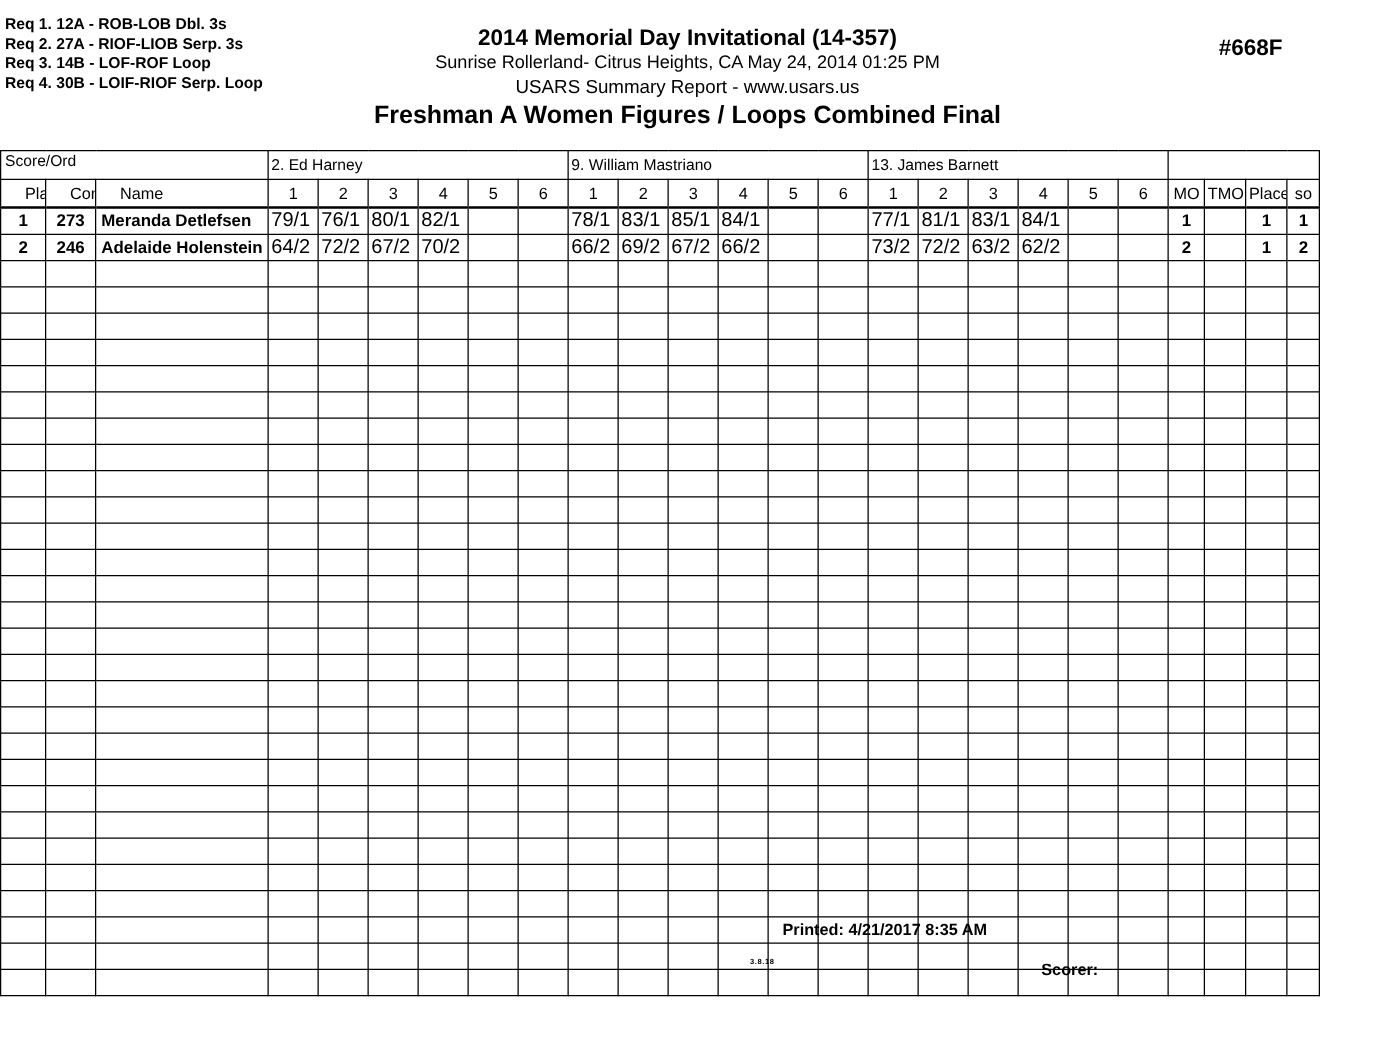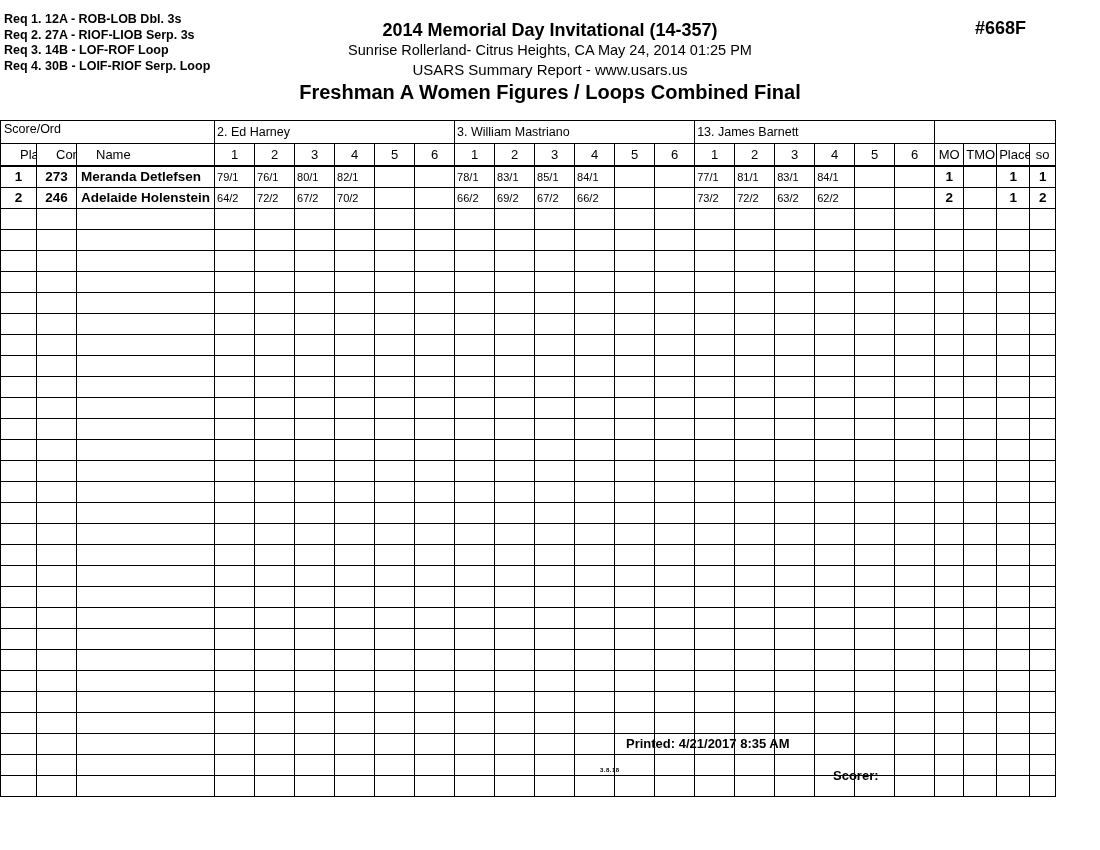--- a/index.html
+++ b/index.html
@@ -60,21 +60,21 @@
     font-size: 15px;
     font-weight: normal;
     line-height: 20px;
     white-space: nowrap;
   }
 
   
   #event-code {
     position: absolute;
     right: 74px;
-    top: 18px;
+    top: 28px;
     font-size: 18px;
     font-weight: bold;
     white-space: nowrap;
     text-align: center;
   }
 
   
   #score-ord-caption {
     position: absolute;
     left: 4px;
@@ -134,21 +134,21 @@
   tr.head-row td.left-align { text-align: left; padding-left: 19px; }
 
   
   tr.data-row td { font-size: 13.5px; font-weight: bold; }
   tr.data-row td.place,
   tr.data-row td.cont { text-align: center; }
   tr.data-row td.name { text-align: left; padding-left: 4px; }
   tr.data-row td.score {
     text-align: left;
     font-weight: normal;
-    font-size: 11px;
+    font-size: 16px;
     padding-left: 2px;
   }
   tr.data-row td.tally { text-align: center; }
 
   tr.empty-row td { height: 20px; }
   td.thick-right { border-right: 4px solid #000; }
 
   
   tr.head-row td { border-bottom: 2px solid #000; }
   #version-stamp {
@@ -224,21 +224,21 @@
       <col style="width:29px">
       <col style="width:33px">
       <col style="width:33px">
       <col style="width:26px">
     </colgroup>
     <tbody>
 
       <tr class="judge-caption-row">
         <td class="cap-spacer" colspan="3"></td>
         <td class="judge-caption" colspan="6">2.  Ed Harney</td>
-        <td class="judge-caption" colspan="6">3.  William Mastriano</td>
+        <td class="judge-caption" colspan="6">9.  William Mastriano</td>
         <td class="judge-caption" colspan="6">13.  James Barnett</td>
         <td class="cap-spacer" colspan="4"></td>
       </tr>
 
       <tr class="head-row">
         <td class="left-align">Place</td>
         <td class="left-align">Cont</td>
         <td class="left-align">Name</td>
 
         <td>1</td>

